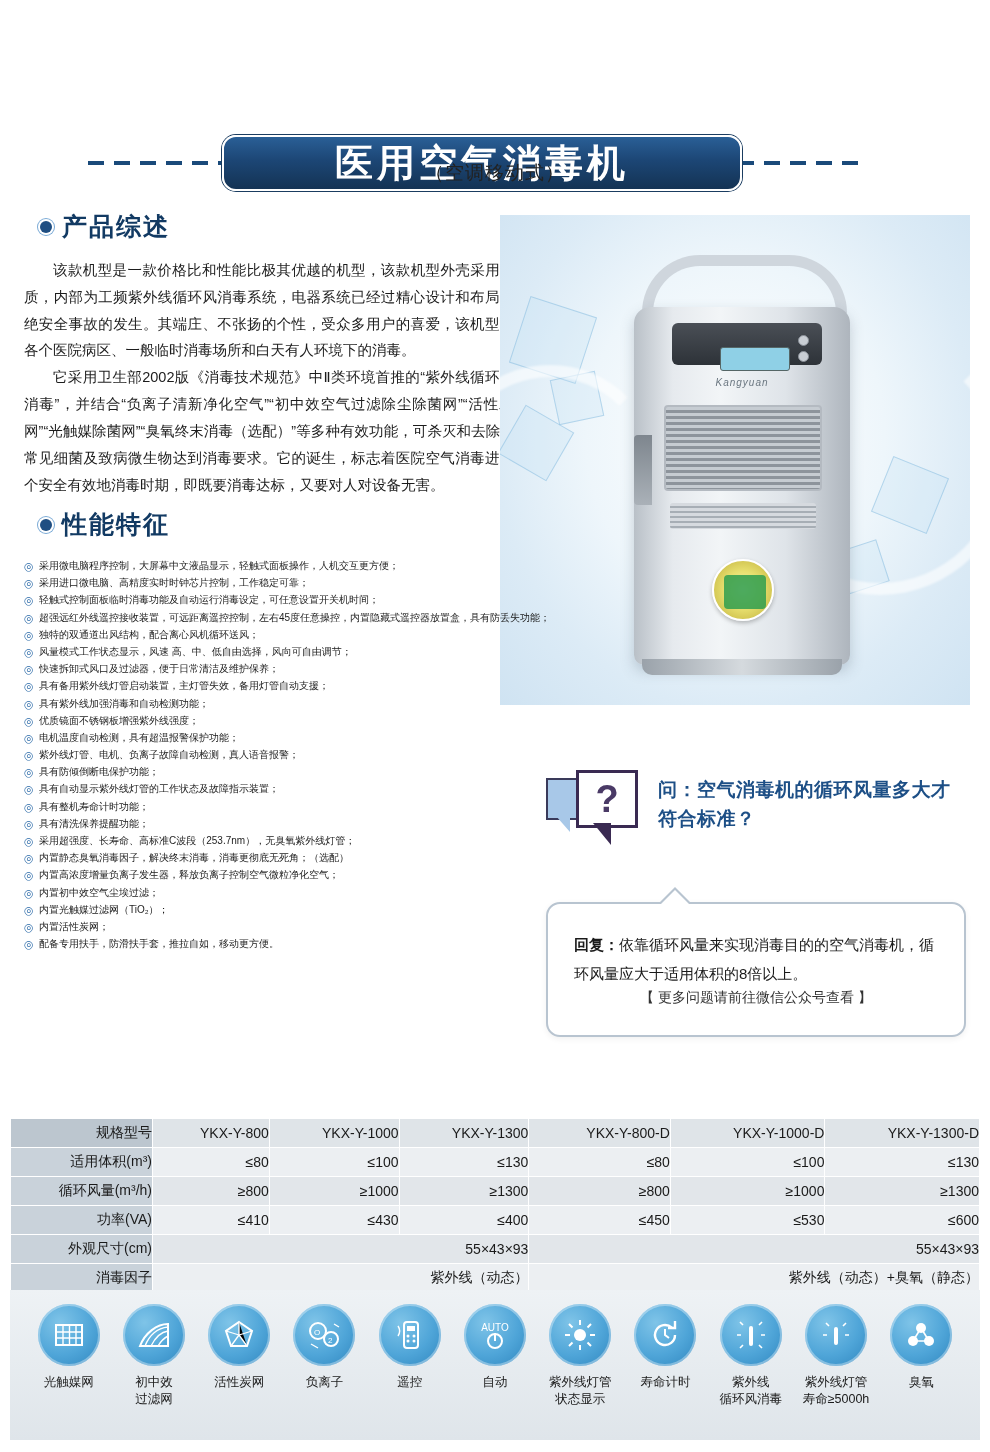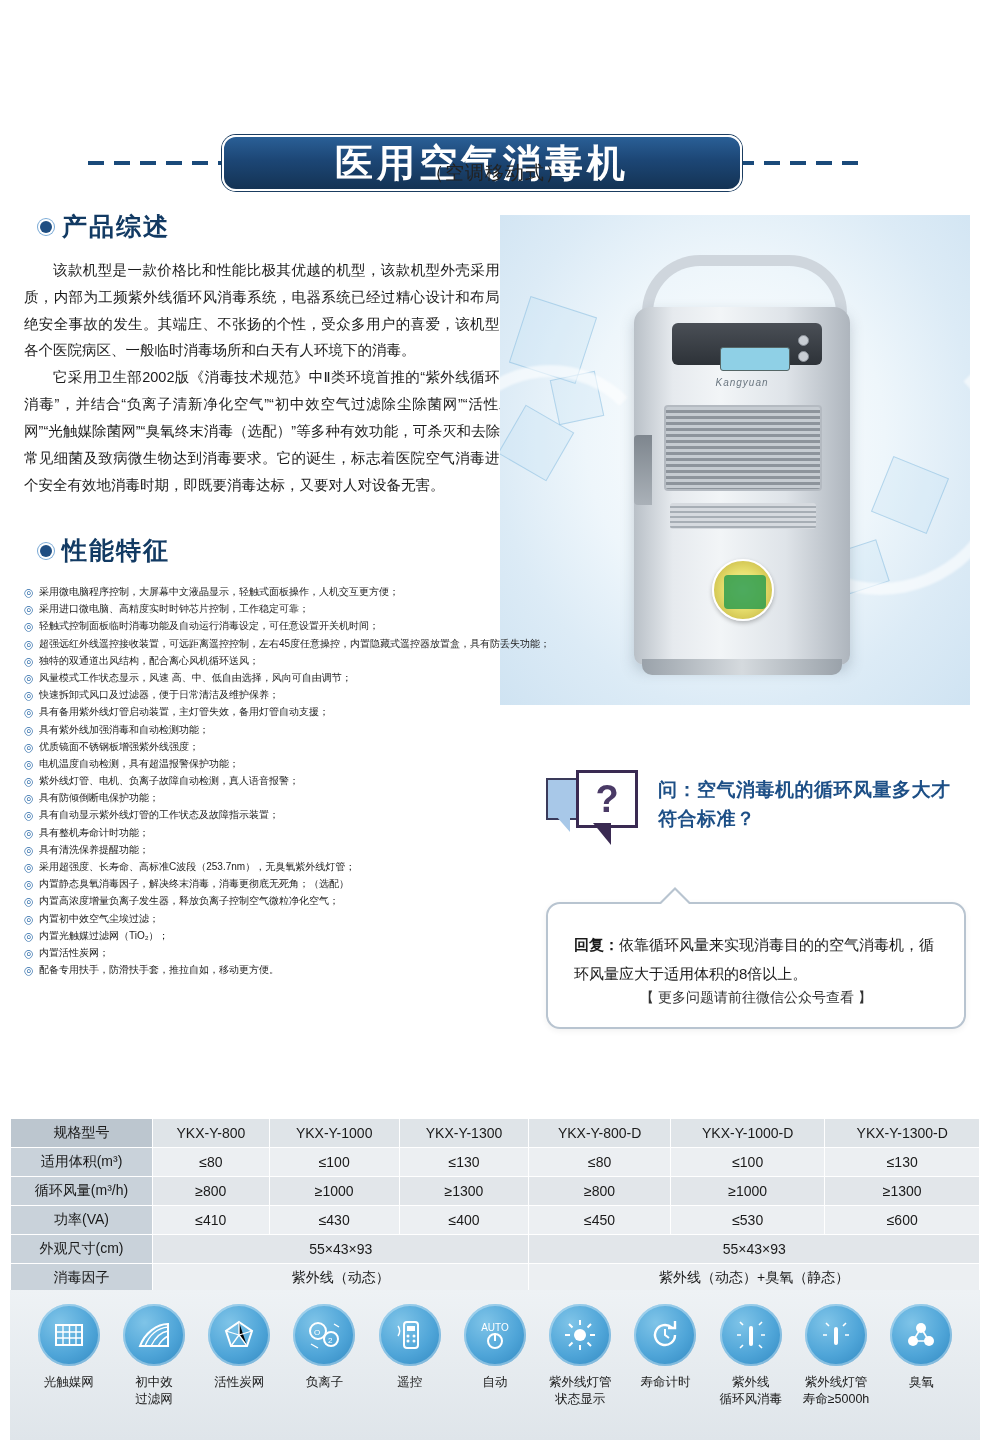--- a/index.html
+++ b/index.html
@@ -75,21 +75,21 @@
   .overview .sec-head { margin-bottom: 14px; }
   .overview p {
     font-size: 14.5px;
     line-height: 1.85;
     text-indent: 2em;
     text-align: justify;
     color: #1c1c1c;
   }
 
   
-  .features { position: absolute; left: 24px; top: 508px; width: 528px; margin-top: 26px; }
+  .features { position: absolute; left: 24px; top: 508px; width: 528px; }
   .features .sec-head { margin-bottom: 16px; }
   .feat-list { list-style: none; }
   .feat-list li {
     font-size: 10px;
     line-height: 1.72;
     padding-left: 15px;
     position: relative;
     color: #1c1c1c;
   }
   .feat-list li::before {
@@ -208,21 +208,21 @@
   .q-text {
     font-size: 19px; font-weight: bold; color: #1d4f86;
     line-height: 1.5; padding-top: 6px; letter-spacing: .5px;
   }
   .answer-box {
     position: relative;
     margin-top: 46px;
     border: 2px solid #b8c4d0;
     border-radius: 14px;
     background: #ffffff;
-    padding: 26px 26px 20px 26px;
+    padding: 26px 26px 28px 26px;
     box-shadow: 0 2px 6px rgba(0,0,0,.06);
   }
   .answer-box::before {
     content: ""; position: absolute; left: 110px; top: -17px;
     border-left: 17px solid transparent; border-right: 17px solid transparent;
     border-bottom: 17px solid #b8c4d0;
   }
   .answer-box::after {
     content: ""; position: absolute; left: 112px; top: -14px;
     border-left: 15px solid transparent; border-right: 15px solid transparent;
@@ -236,21 +236,21 @@
   }
 
   
   .spec-wrap { position: absolute; left: 10px; top: 1118px; width: 970px; }
   table.spec {
     width: 970px; border-collapse: collapse;
     font-size: 14px;
   }
   table.spec td {
     border: 1px solid #ffffff;
-    text-align: center;
+    text-align: right;
     height: 29px;
     color: #1a1a1a;
   }
   table.spec td.lbl {
     background: #c9d2da; width: 142px; font-size: 14px;
   }
   table.spec td.val { background: #eceff2; margin-left: 10px; }
   table.spec tr.alt td.val { background: #e2e6ea; }
   table.spec tr.head td.lbl { background: #bcc6cf; font-weight: normal; }
   table.spec tr.head td.val { background: #dfe4e8; }

